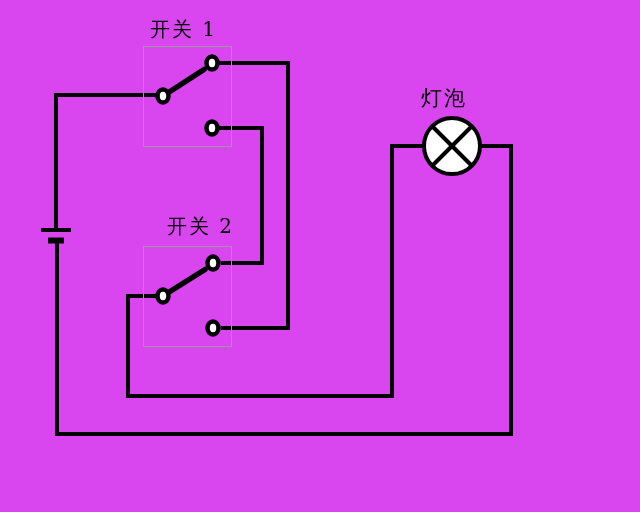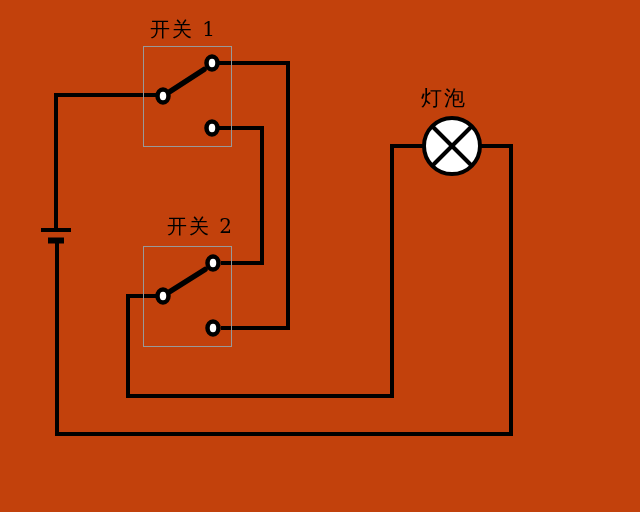--- a/index.html
+++ b/index.html
@@ -8,21 +8,21 @@
     background: #ffffff;
     width: 640px;
     height: 512px;
     overflow: hidden;
     font-family: "DejaVu Serif", serif;
   }
   .stage {
     position: relative;
     width: 640px;
     height: 512px;
-    background: #c2410c;
+    background: #d946ef;
   }
   svg { display: block; }
   .wire {
     fill: none;
     stroke-width: 4;
     stroke-linecap: butt;
     stroke-linejoin: miter;
   }
   .comp-box {
     fill: none;

